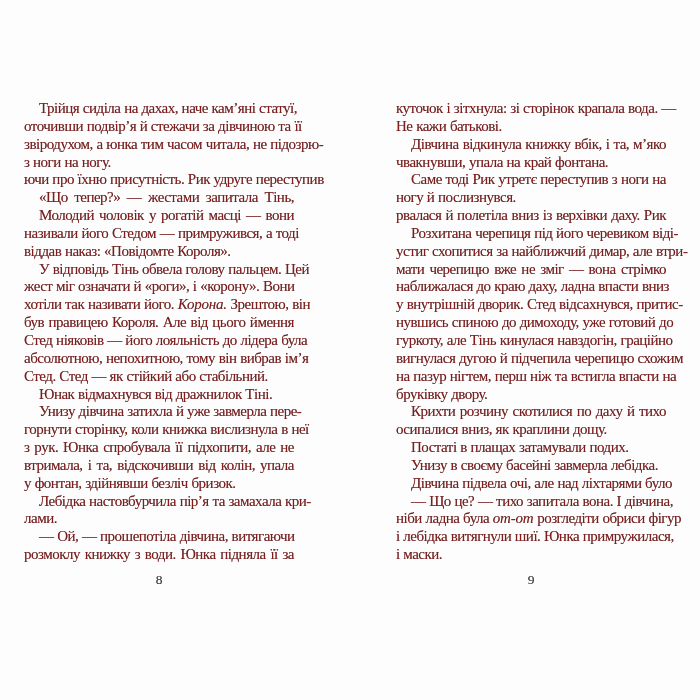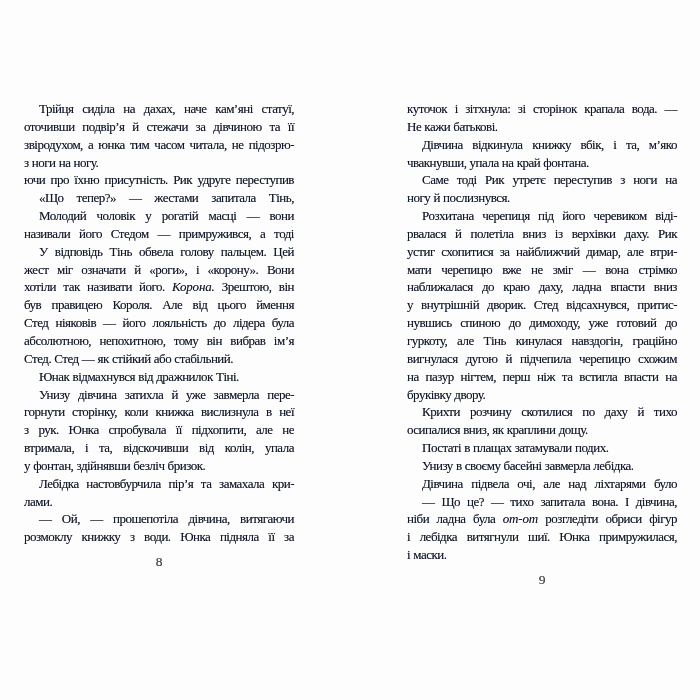--- a/index.html
+++ b/index.html
@@ -17,27 +17,27 @@
   .spread {
     position: absolute;
     inset: 0;
   }
   .page {
     position: absolute;
     top: 100px;
     width: 270px;
   }
   .page-left  { left: 24px; }
-  .page-right { left: 407px; }
+  .page-right { left: 396px; }
   .text-block { width: 100%; }
   .line {
-    font-size: 13px;
+    font-size: 15px;
     line-height: 17.85px;
     height: 17.85px;
-    color: #0f172a;
+    color: #7f1d1d;
     letter-spacing: -0.5px;
     word-spacing: 0.4px;
     text-align: justify;
     text-align-last: justify;
     white-space: nowrap;
     text-shadow: 0 0 0.35px rgba(58,58,58,0.55);
   }
   .line.pend {
     text-align-last: left;
   }
@@ -65,20 +65,21 @@
   <div class="page page-left">
     <div class="text-block">
         <div class="line indent">Трійця сиділа на дахах, наче кам’яні статуї,</div>
         <div class="line">оточивши подвір’я й стежачи за дівчиною та її</div>
         <div class="line">звіродухом, а юнка тим часом читала, не підозрю-</div>
         <div class="line pend">з ноги на ногу.</div>
         <div class="line">ючи про їхню присутність. Рик удруге переступив</div>
         <div class="line indent">«Що тепер?» — жестами запитала Тінь,</div>
         <div class="line indent">Молодий чоловік у рогатій масці — вони</div>
         <div class="line">називали його Стедом — примружився, а тоді</div>
+        <div class="line pend">віддав наказ: «Повідомте Короля».</div>
         <div class="line indent">У відповідь Тінь обвела голову пальцем. Цей</div>
         <div class="line">жест міг означати й «роги», і «корону». Вони</div>
         <div class="line">хотіли так називати його. <i>Корона.</i> Зрештою, він</div>
         <div class="line">був правицею Короля. Але від цього ймення</div>
         <div class="line">Стед ніяковів — його лояльність до лідера була</div>
         <div class="line">абсолютною, непохитною, тому він вибрав ім’я</div>
         <div class="line pend">Стед. Стед — як стійкий або стабільний.</div>
         <div class="line indent pend">Юнак відмахнувся від дражнилок Тіні.</div>
         <div class="line indent">Унизу дівчина затихла й уже завмерла пере-</div>
         <div class="line">горнути сторінку, коли книжка вислизнула в неї</div>
@@ -94,22 +95,22 @@
   </div>
 
   <div class="page page-right">
     <div class="text-block">
         <div class="line">куточок і зітхнула: зі сторінок крапала вода. —</div>
         <div class="line pend">Не кажи батькові.</div>
         <div class="line indent">Дівчина відкинула книжку вбік, і та, м’яко</div>
         <div class="line pend">чвакнувши, упала на край фонтана.</div>
         <div class="line indent">Саме тоді Рик утретє переступив з ноги на</div>
         <div class="line pend">ногу й послизнувся.</div>
+        <div class="line">рвалася й полетіла вниз із верхівки даху. Рик</div>
         <div class="line indent">Розхитана черепиця під його черевиком віді-</div>
-        <div class="line">рвалася й полетіла вниз із верхівки даху. Рик</div>
         <div class="line">устиг схопитися за найближчий димар, але втри-</div>
         <div class="line">мати черепицю вже не зміг — вона стрімко</div>
         <div class="line">наближалася до краю даху, ладна впасти вниз</div>
         <div class="line">у внутрішній дворик. Стед відсахнувся, притис-</div>
         <div class="line">нувшись спиною до димоходу, уже готовий до</div>
         <div class="line">гуркоту, але Тінь кинулася навздогін, граційно</div>
         <div class="line">вигнулася дугою й підчепила черепицю схожим</div>
         <div class="line">на пазур нігтем, перш ніж та встигла впасти на</div>
         <div class="line pend">бруківку двору.</div>
         <div class="line indent">Крихти розчину скотилися по даху й тихо</div>

